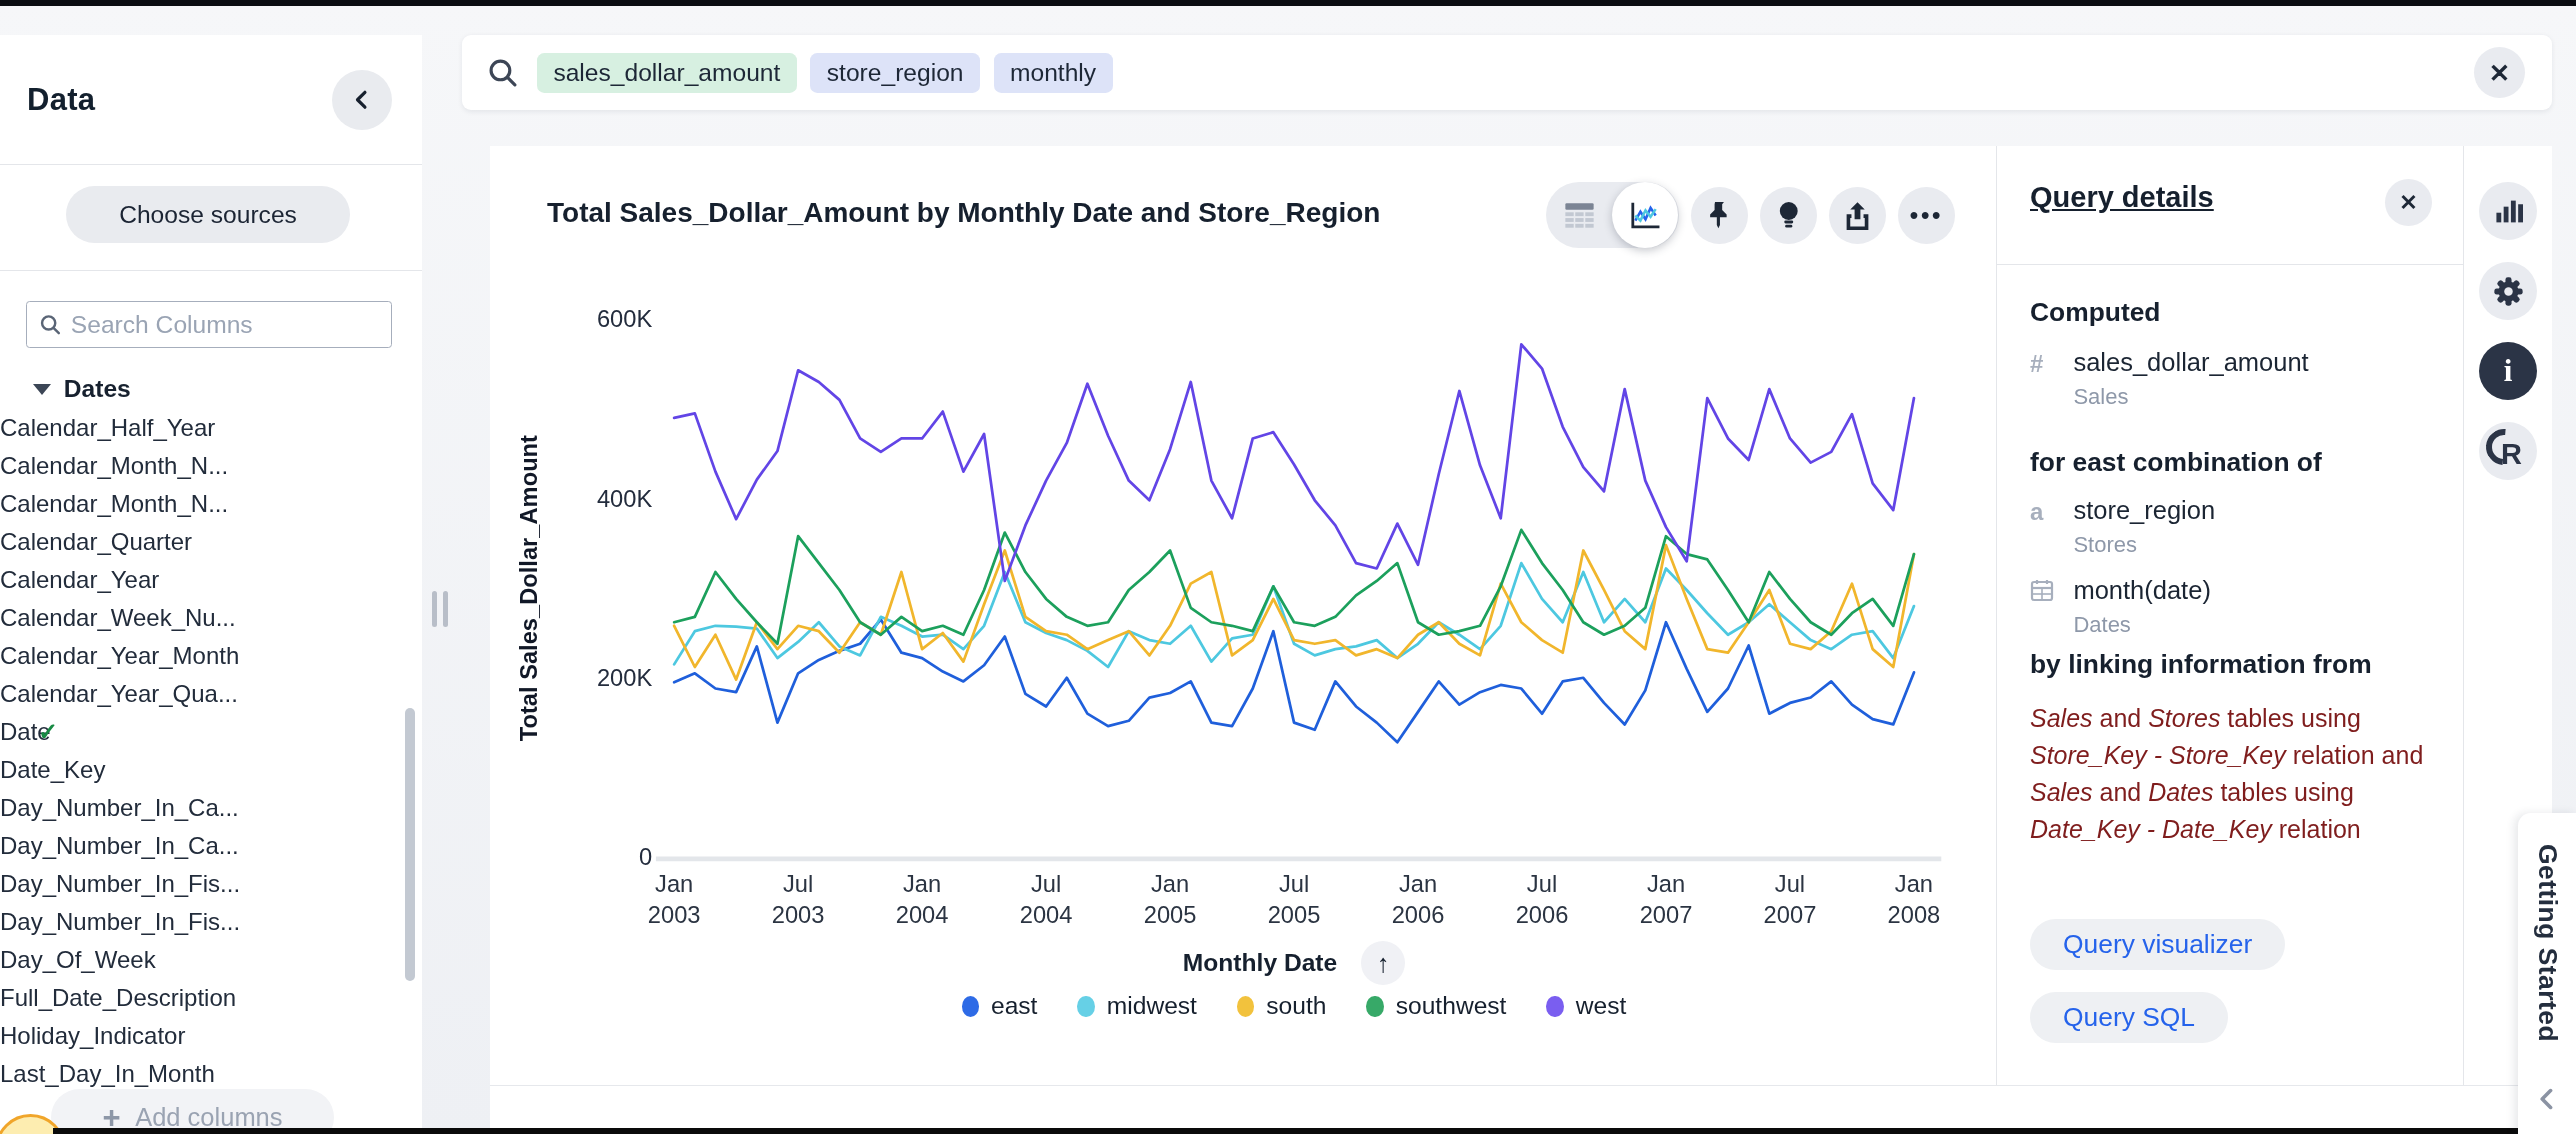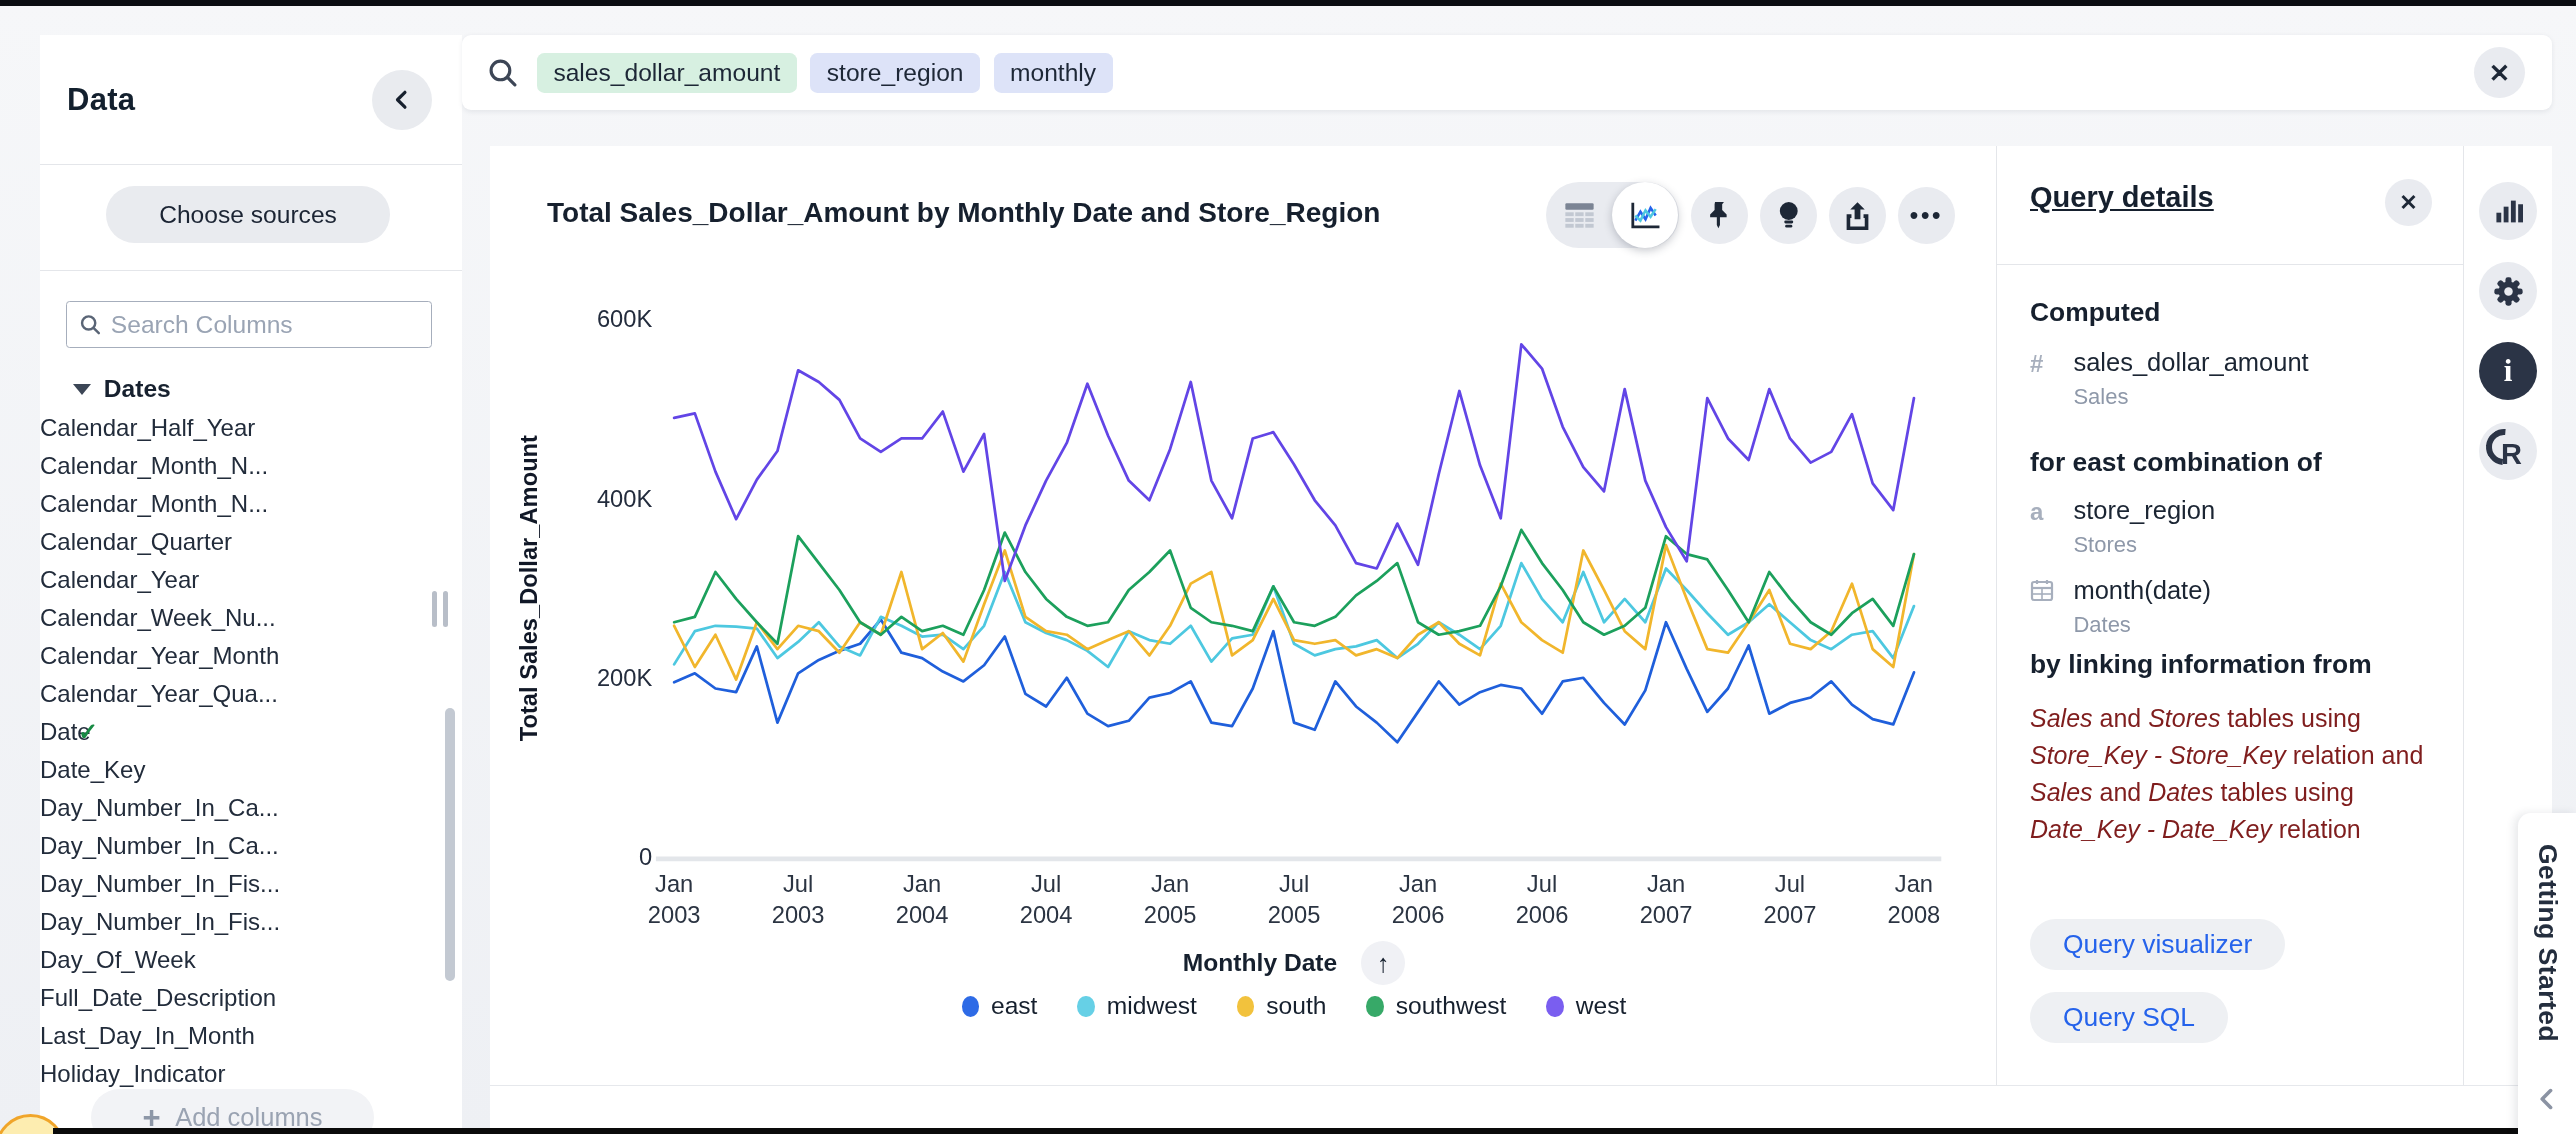--- a/index.html
+++ b/index.html
@@ -6,21 +6,21 @@
   html,body { width:2576px; height:1135px; }
   body { font-family:"Liberation Sans", sans-serif; background:#eef0f4; overflow:hidden; }
   .screen { position:relative; width:2576px; height:1135px; background:linear-gradient(#f6f7f9,#eef0f4); overflow:hidden; }
 
   .top-bar { position:absolute; left:0; top:0; width:2576px; height:5.5px; background:#0b0d12; z-index:40; }
   .bottom-bar { position:absolute; left:53px; top:1128px; width:2523px; height:7.3px; background:#0a0a0a; z-index:40; }
   .help-bubble { position:absolute; left:-5.5px; top:1114px; width:71px; height:71px; border-radius:50%;
                  background:#fdedb0; border:3.6px solid #f0a52a; z-index:39; }
 
   
-  .sidebar { position:absolute; left:0; top:35px; width:422px; height:1100px; background:#ffffff; z-index:5;margin-left:40px; }
+  .sidebar { position:absolute; left:0; top:35px; width:422px; height:1100px; background:#ffffff; z-index:5; }
   .sidebar-header { position:absolute; left:0; top:0; width:100%; height:129px; }
   .sidebar-title { position:absolute; left:27px; top:47px; font-size:31px; font-weight:700; color:#13202e; letter-spacing:0.3px; }
   .collapse-btn { position:absolute; left:332px; top:35px; width:60px; height:60px; border-radius:50%;
                   background:#e9ebef; border:none; display:flex; align-items:center; justify-content:center; cursor:pointer; }
   .divider { position:absolute; left:0; width:100%; height:0.9px; background:#e4e6ea; }
   .choose-btn { position:absolute; left:66px; top:151px; width:284px; height:57px; border-radius:29px; border:none;
                 background:#e9ebef; font-size:24.6px; color:#1b2433; font-family:inherit; cursor:pointer; }
   .search-box { position:absolute; left:25.5px; top:266px; width:366px; height:47px; border:1.8px solid #a6aebc; border-radius:3.6px;
                 background:#fff; display:flex; align-items:center; padding:0 11px; gap:9px; }
   .search-box input { border:none; outline:none; font-size:24.6px; color:#38424f; width:100%; font-family:inherit; background:transparent; }
@@ -194,25 +194,25 @@
           <div class="tree-item">
             <span class="check"></span>
             <span class="tree-label">Day_Of_Week</span>
           </div>
           <div class="tree-item">
             <span class="check"></span>
             <span class="tree-label">Full_Date_Description</span>
           </div>
           <div class="tree-item">
             <span class="check"></span>
+            <span class="tree-label">Holiday_Indicator</span>
+          </div>
+          <div class="tree-item">
+            <span class="check"></span>
             <span class="tree-label">Last_Day_In_Month</span>
-          </div>
-          <div class="tree-item">
-            <span class="check"></span>
-            <span class="tree-label">Holiday_Indicator</span>
           </div>
         </div>
     </div>
     <div class="scroll-thumb"></div>
     <button class="add-columns">
       <span class="plus">+</span>
       <span>Add columns</span>
     </button>
   </aside>
 

